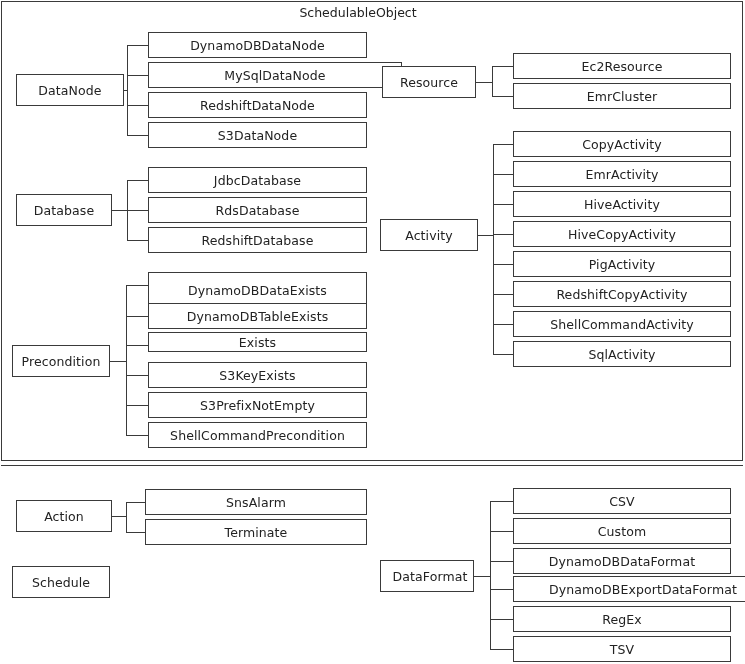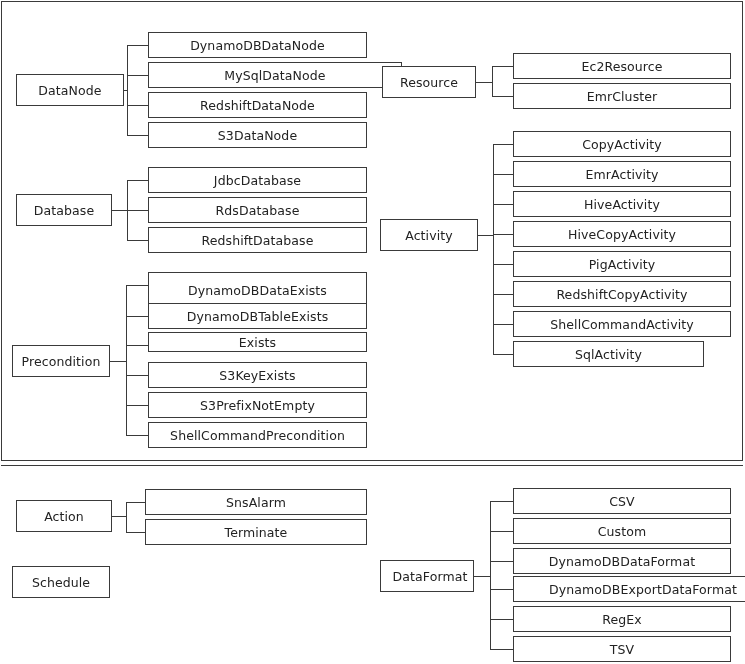--- a/index.html
+++ b/index.html
@@ -65,20 +65,21 @@
 </style>
 </head>
 <body>
 
 <div id="canvas">
 
   <div class="group-frame" style="left: 1px; top: 1px; width: 742px; height: 460px;"></div>
 
   <div class="divider" style="left: 1px; top: 465px; width: 742px;"></div>
 
+  <div class="diagram-title" style="left: 277px; top: 6px; width: 162px;">SchedulableObject</div>
 
   <svg class="links" viewBox="0 0 745 664" xmlns="http://www.w3.org/2000/svg">
       <line x1="112" y1="90" x2="127" y2="90"></line>
       <line x1="127" y1="45" x2="127" y2="135"></line>
       <line x1="127" y1="45" x2="148" y2="45"></line>
       <line x1="127" y1="75" x2="148" y2="75"></line>
       <line x1="127" y1="105" x2="148" y2="105"></line>
       <line x1="127" y1="135" x2="148" y2="135"></line>
       <line x1="112" y1="210" x2="127" y2="210"></line>
       <line x1="127" y1="180" x2="127" y2="240"></line>
@@ -142,21 +143,21 @@
       <div class="node-box child" style="left: 513px; top: 53px; width: 218px; height: 26px;">Ec2Resource</div>
       <div class="node-box child" style="left: 513px; top: 83px; width: 218px; height: 26px;">EmrCluster</div>
       <div class="node-box parent" style="left: 380px; top: 219px; width: 98px; height: 32px;">Activity</div>
       <div class="node-box child" style="left: 513px; top: 131px; width: 218px; height: 26px;">CopyActivity</div>
       <div class="node-box child" style="left: 513px; top: 161px; width: 218px; height: 26px;">EmrActivity</div>
       <div class="node-box child" style="left: 513px; top: 191px; width: 218px; height: 26px;">HiveActivity</div>
       <div class="node-box child" style="left: 513px; top: 221px; width: 218px; height: 26px;">HiveCopyActivity</div>
       <div class="node-box child" style="left: 513px; top: 251px; width: 218px; height: 26px;">PigActivity</div>
       <div class="node-box child" style="left: 513px; top: 281px; width: 218px; height: 26px;">RedshiftCopyActivity</div>
       <div class="node-box child" style="left: 513px; top: 311px; width: 218px; height: 26px;">ShellCommandActivity</div>
-      <div class="node-box child" style="left: 513px; top: 341px; width: 191px; height: 26px;">SqlActivity</div>
+      <div class="node-box child" style="left: 513px; top: 341px; width: 218px; height: 26px;">SqlActivity</div>
       <div class="node-box parent" style="left: 16px; top: 500px; width: 96px; height: 32px;">Action</div>
       <div class="node-box child" style="left: 145px; top: 489px; width: 222px; height: 26px;">SnsAlarm</div>
       <div class="node-box child" style="left: 145px; top: 519px; width: 222px; height: 26px;">Terminate</div>
       <div class="node-box parent" style="left: 12px; top: 566px; width: 98px; height: 32px;">Schedule</div>
       <div class="node-box parent" style="left: 380px; top: 560px; width: 94px; height: 32px; padding-left: 6px;">DataFormat</div>
       <div class="node-box child" style="left: 513px; top: 488px; width: 218px; height: 26px;">CSV</div>
       <div class="node-box child" style="left: 513px; top: 518px; width: 218px; height: 26px;">Custom</div>
       <div class="node-box child" style="left: 513px; top: 548px; width: 218px; height: 26px;">DynamoDBDataFormat</div>
       <div class="node-box child" style="left: 513px; top: 576px; width: 260px; height: 26px;">DynamoDBExportDataFormat</div>
       <div class="node-box child" style="left: 513px; top: 606px; width: 218px; height: 26px;">RegEx</div>

